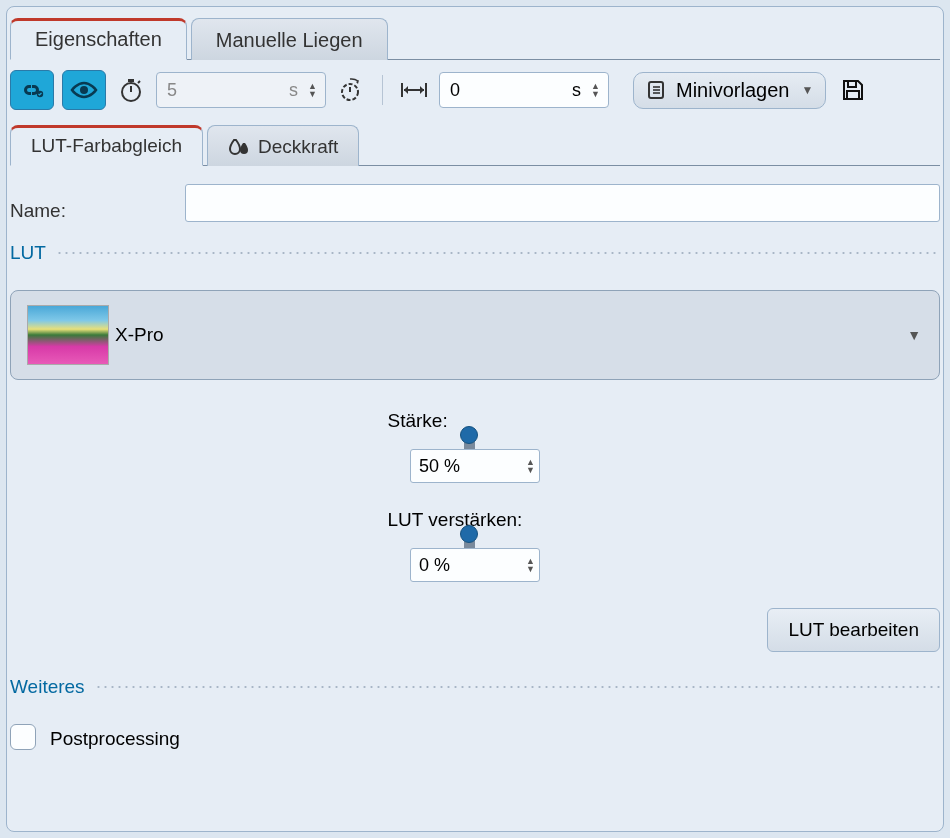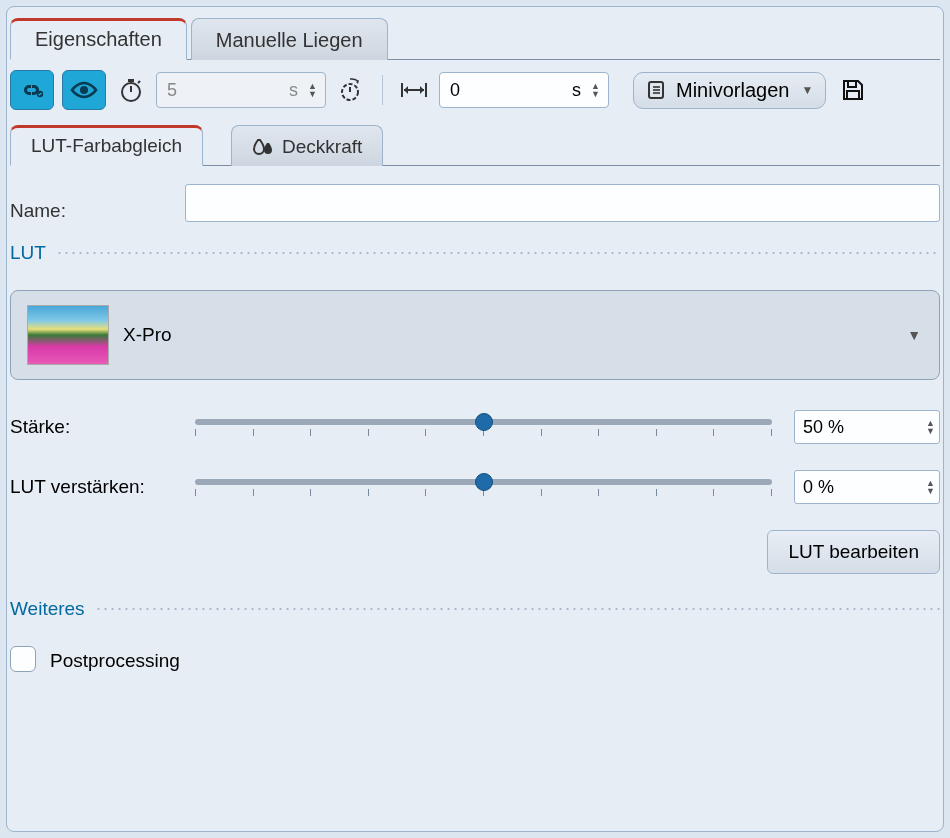--- a/index.html
+++ b/index.html
@@ -89,21 +89,20 @@
     font-size: 20px;
     cursor: pointer;
   }
   .mini-btn .tri { font-size: 12px; color: #555; margin-left: 4px; }
 
   
   .sub-tabs {
     display: flex;
     border-bottom: 1px solid #7b8ea3;
     margin-bottom: 18px;
-    gap: 24px;
   }
   .sub-tab {
     padding: 10px 20px 8px;
     font-size: 19px;
     color: #333;
     background: linear-gradient(#e0e6ee, #cdd6e0);
     border: 1px solid #9db4cc;
     border-bottom: none;
     border-radius: 8px 8px 0 0;
     margin-right: 4px;
@@ -149,41 +148,42 @@
     background-repeat: repeat-x;
   }
 
   
   .gallery-box {
     flex: 1;
     border: 1px solid #8fa3b8;
     border-radius: 8px;
     background: #d6dee8;
     padding: 14px 16px;
-    display: flex; align-items: center; gap: 14px;
+    display: flex; align-items: center; gap: 6px;
     cursor: pointer;
     position: relative;
   }
   .gallery-box .thumb {
     width: 82px; height: 60px;
     border: 1px solid #aaa;
     background: linear-gradient(180deg,
       #4aa8d8 0%, #7fc8e8 25%, #e8e07a 40%,
       #3a7a3a 50%, #d83aa8 70%, #e85ab8 100%);
   }
   .gallery-box .caret {
     position: absolute; right: 18px; top: 50%; transform: translateY(-50%);
     font-size: 14px; color: #555;
   }
 
   
   .slider-row {
     display: flex; align-items: center;
     margin-bottom: 26px;
     font-size: 19px;
+    flex-direction: column;
   }
   .slider-row .label { width: 175px; }
   .slider-wrap {
     flex: 1;
     position: relative;
     padding: 0 10px;
     margin-right: 12px;
   }
   .slider-track {
     height: 6px; background: #9aa8b8; border-radius: 3px;
@@ -197,21 +197,21 @@
     cursor: pointer;
   }
   .slider-ticks {
     display: flex; justify-content: space-between;
     margin-top: 4px;
   }
   .slider-ticks span {
     width: 1px; height: 7px; background: #7a8a9c;
   }
   .pct-field {
-    width: 146px; height: 34px;
+    width: 130px; height: 34px;
     border: 1px solid #9db4cc;
     background: #fcfeff;
     border-radius: 3px;
     display: flex; align-items: center;
     padding: 0 4px 0 8px;
     font-size: 18px;
   }
   .pct-field .val { flex: 1; }
   .pct-field .arrows {
     display: flex; flex-direction: column; line-height: 8px; font-size: 9px; color: #555;

